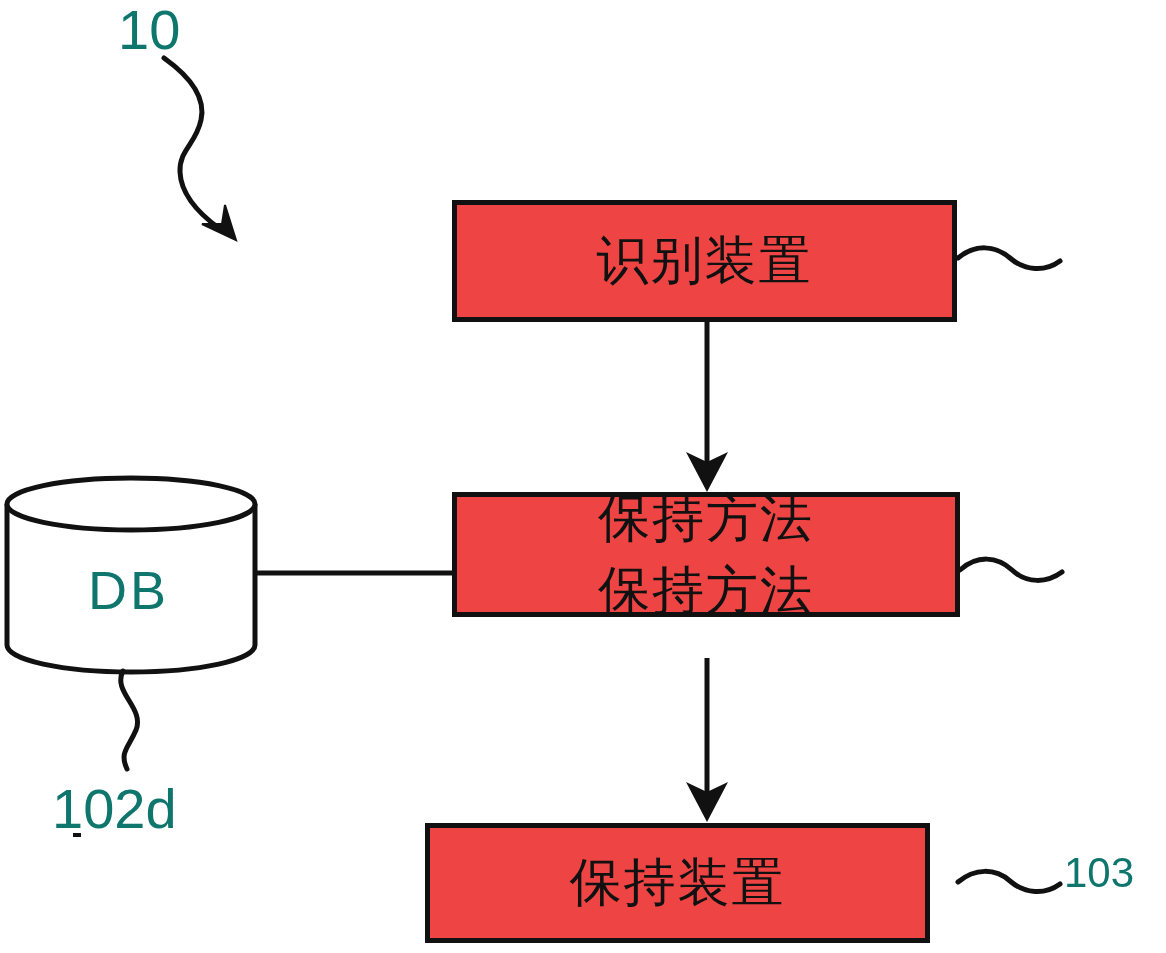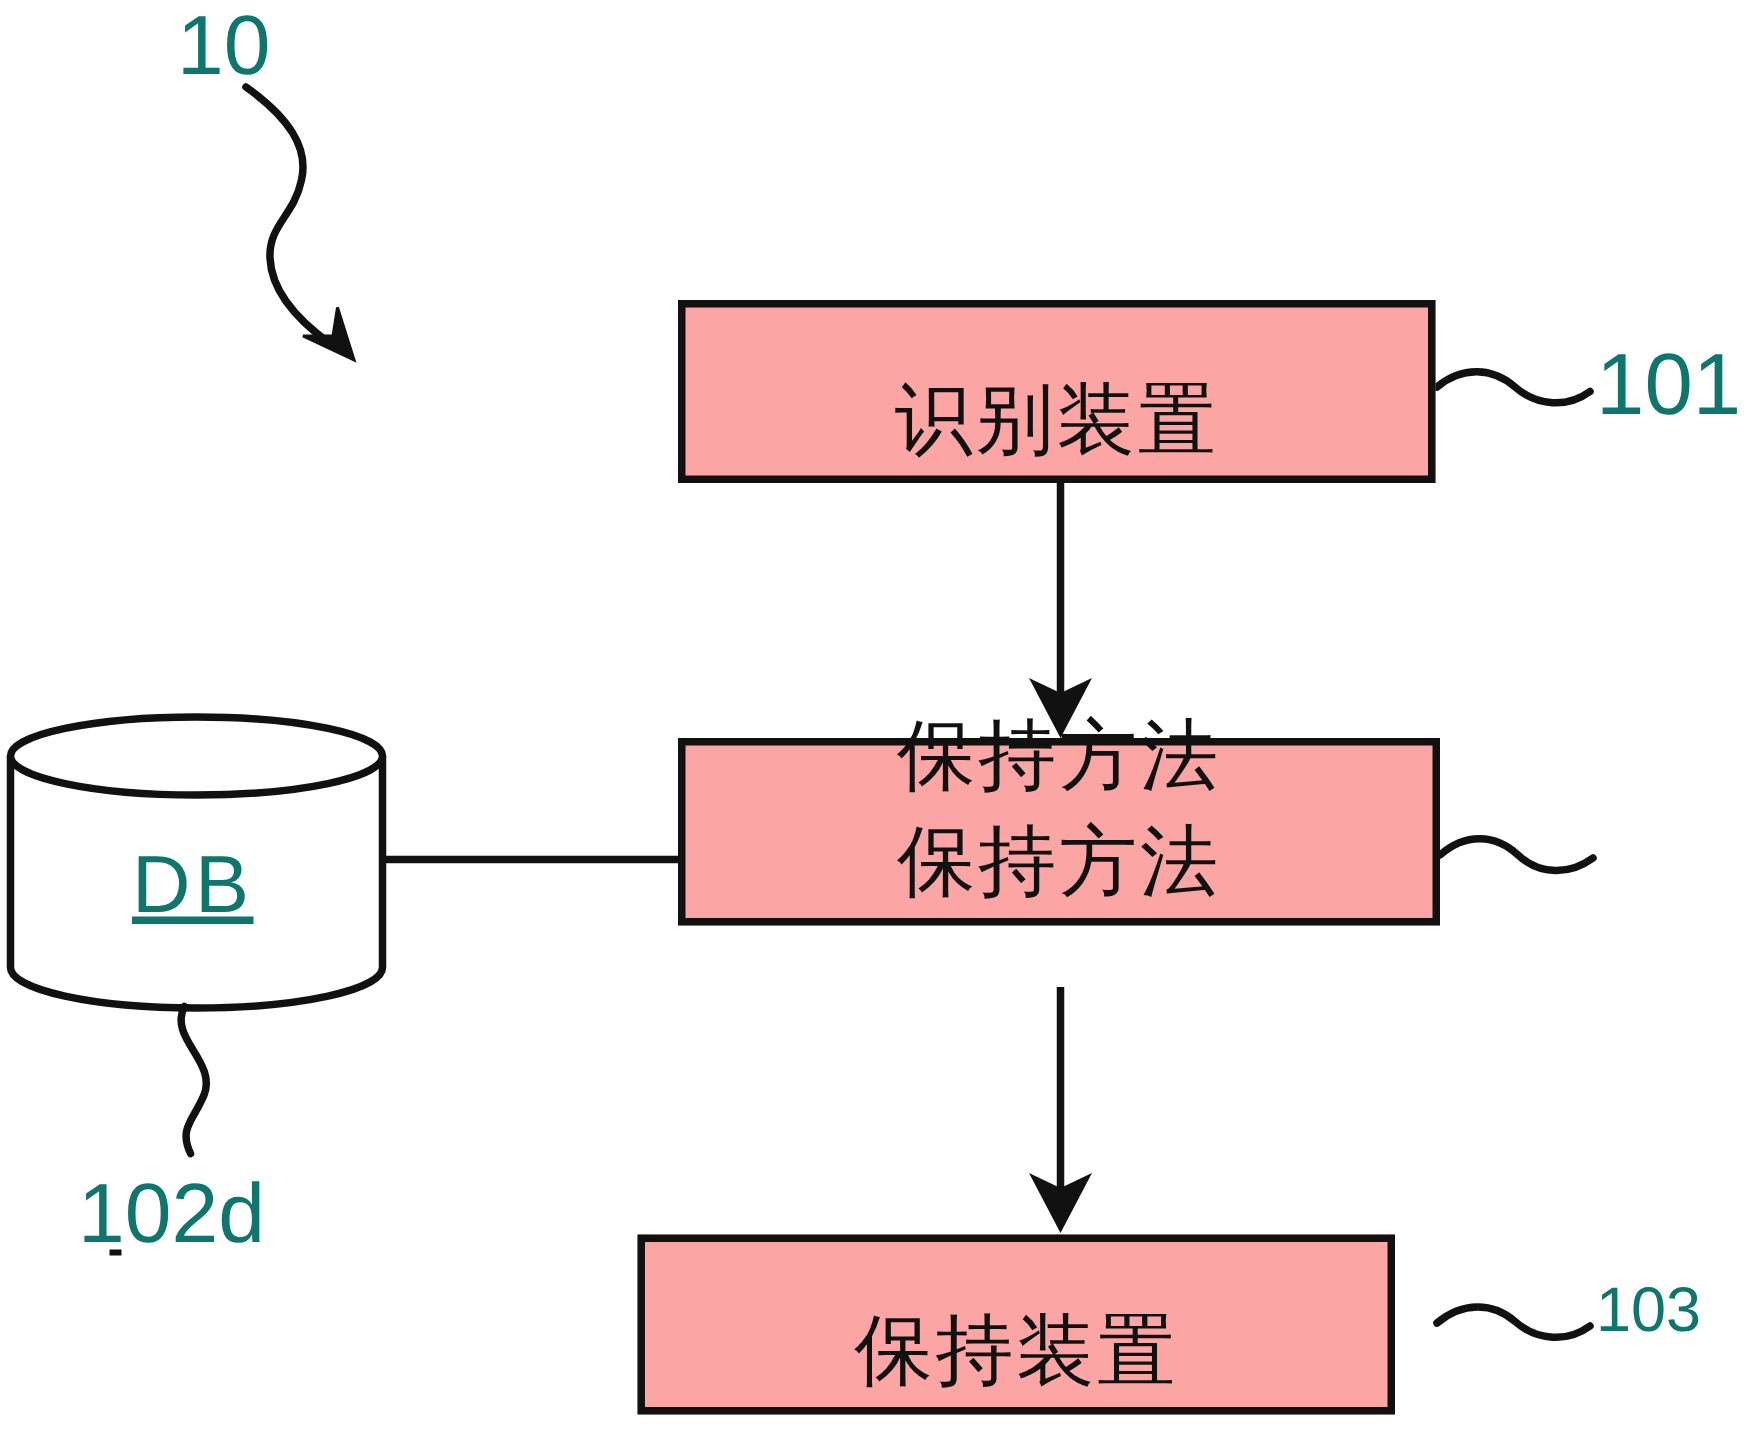--- a/index.html
+++ b/index.html
@@ -2,37 +2,37 @@
 <html><head>
 <meta charset="utf-8">
 <style>
   html,body{margin:0;padding:0;background:#ffffff;}
   #stage{
     position:relative;width:1166px;height:953px;background:#ffffff;
     font-family:"Liberation Sans","DejaVu Sans",sans-serif;color:#111111;overflow:hidden;
   }
   .svg-layer{position:absolute;left:0;top:0;width:1166px;height:953px;}
   .block{
-    position:absolute;box-sizing:border-box;border:5px solid #111111;background:#fca5a5;
-    display:flex;align-items:flex-end;justify-content:center;text-align:center;
+    position:absolute;box-sizing:border-box;border:5px solid #111111;background:#ef4444;
+    display:flex;align-items:center;justify-content:center;text-align:center;
   }
   .block-label{
     font-size:52px;letter-spacing:2px;line-height:1.38;color:#111111;white-space:pre-line;
     font-family:"Liberation Sans","DejaVu Sans",sans-serif;
   }
   #block-101{left:452px;top:200px;width:505px;height:122px;}
   #block-102{left:452px;top:492px;width:508px;height:125px;}
   #block-103{left:425px;top:823px;width:505px;height:120px;}
   .ref{position:absolute;line-height:1;color:#0f766e;}
   #ref-10  {left:118px;top:2px;  font-size:56px;}
   #ref-101 {left:1064px;top:228px;font-size:58px;}
   #ref-102 {left:1062px;top:540px;font-size:58px;}
   #ref-103 {left:1064px;top:852px;font-size:42px;}
   #ref-102d{left:52px; top:781px;font-size:56px;}
-  #db-label{left:88px; top:563px;font-size:54px;letter-spacing:3px;text-decoration:underline;}
+  #db-label{left:88px; top:563px;font-size:54px;letter-spacing:3px;}
 </style>
 </head>
 <body>
 
 <div id="stage">
 
   <svg class="svg-layer" viewBox="0 0 1166 953" xmlns="http://www.w3.org/2000/svg">
 
     <path d="M 164 58 C 192 78, 206 98, 201 120 C 196 144, 179 150, 180 172 C 181 196, 202 216, 220 229" fill="none" stroke="#111111" stroke-width="5" stroke-linecap="round"></path>
     <path d="M 236 240 L 202 224 L 222 224 L 225 205 Z" fill="#111111" stroke="#111111" stroke-width="2"></path>
@@ -55,21 +55,20 @@
     <path d="M 958 882 C 975 868, 995 868, 1010 881 C 1025 894, 1045 895, 1060 884" fill="none" stroke="#111111" stroke-width="5" stroke-linecap="round"></path>
 
     <rect x="73" y="833" width="8" height="4" fill="#111111"></rect>
   </svg>
 
   <div class="ref" id="ref-10">10</div>
 
   <div class="block" id="block-101">
     <span class="block-label">识别装置</span>
   </div>
-  <div class="ref" id="ref-101">101</div>
 
   <div class="block" id="block-102">
     <span class="block-label"><span>保持方法</span><br><span>保持方法</span></span>
   </div>
 
   <div class="block" id="block-103">
     <span class="block-label">保持装置</span>
   </div>
   <div class="ref" id="ref-103">103</div>
 

